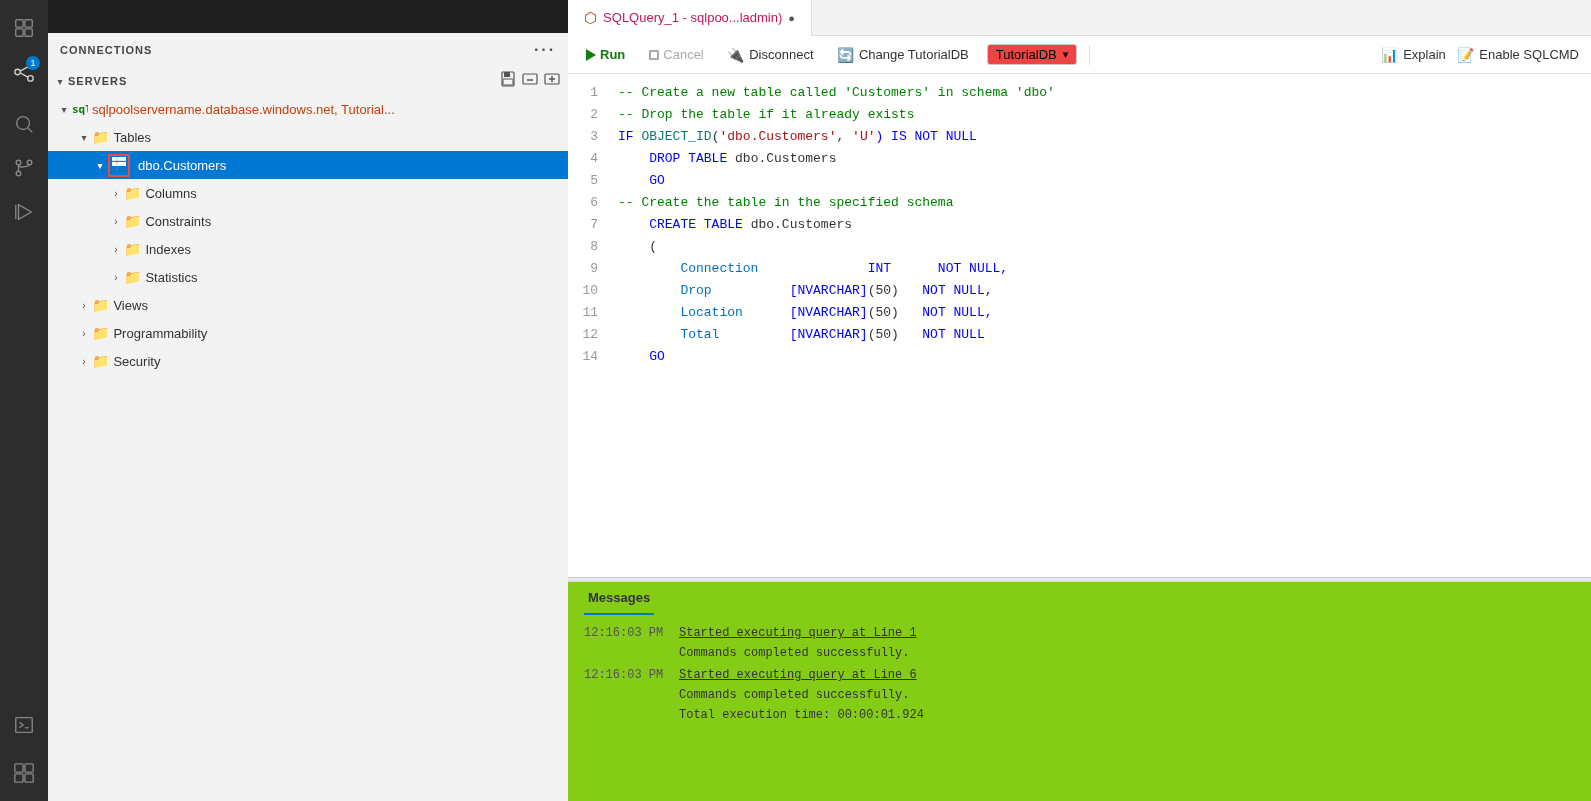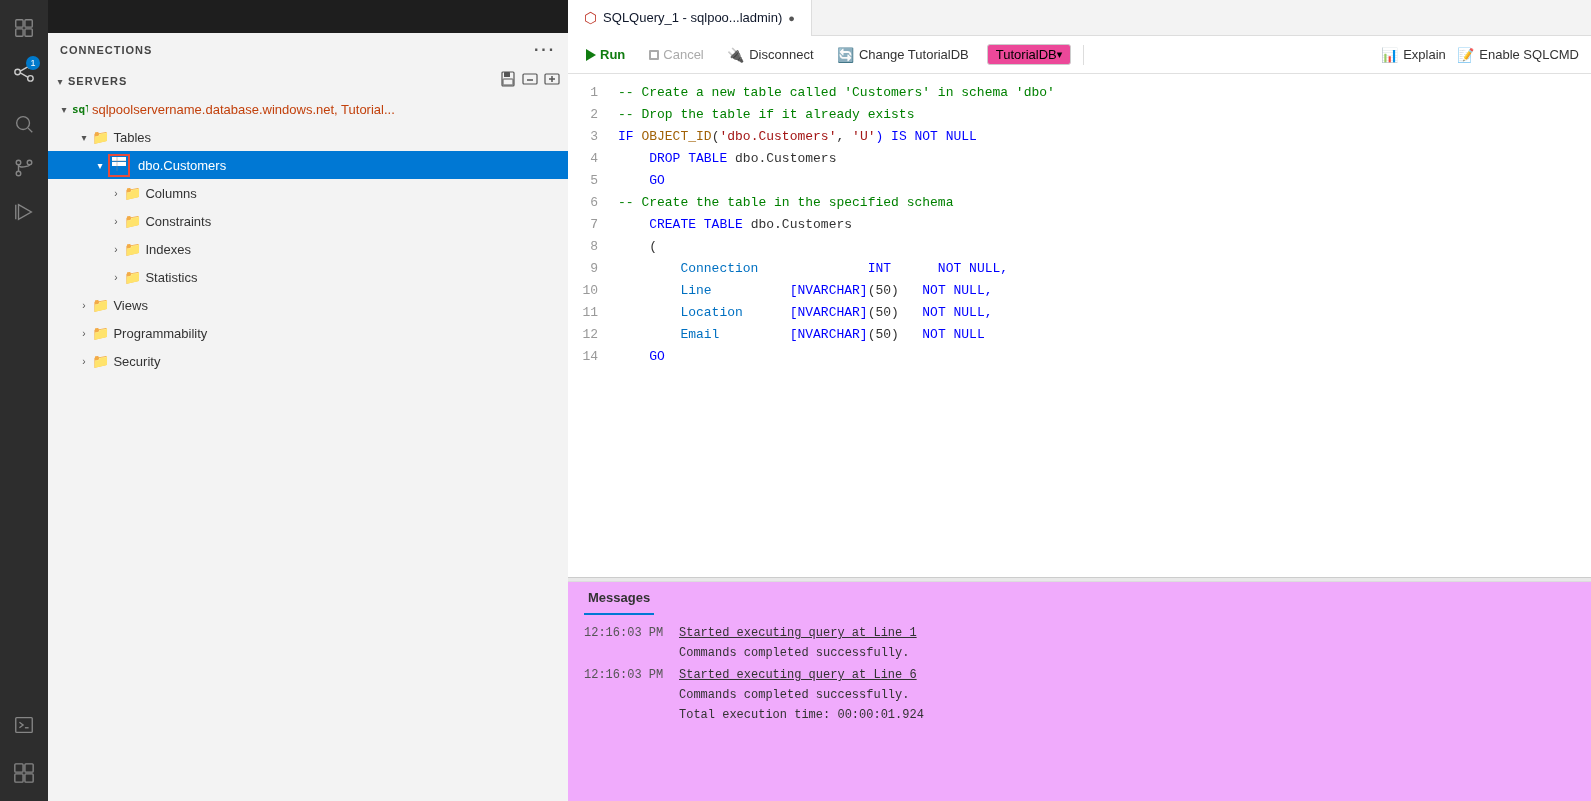--- a/index.html
+++ b/index.html
@@ -168,22 +168,23 @@
       display: inline-block;
     }
     .toolbar-separator { width: 1px; height: 20px; background: #ddd; }
     .db-select {
       display: flex;
       align-items: center;
       border: 1px solid #ccc;
       border-radius: 3px;
       padding: 2px 8px;
       font-size: 13px;
-      cursor: pointer;
-      background: #ec4899;
+      gap: 6px;
+      cursor: pointer;
+      background: #ef4444;
     }
     .toolbar-right {
       margin-left: auto;
       display: flex;
       align-items: center;
       gap: 12px;
     }
     .toolbar-right-btn {
       display: flex;
       align-items: center;
@@ -221,40 +222,40 @@
       font-size: 13px;
       flex-shrink: 0;
       user-select: none;
     }
     .code-content {
       flex: 1;
       white-space: pre;
     }
     .c-comment { color: #008000; }
     .c-keyword { color: #0000ff; }
-    .c-function { color: #a16207; }
+    .c-function { color: #0f766e; }
     .c-string { color: #a31515; }
     .c-blue { color: #0070c1; }
     .c-plain { color: #333; }
 
     
     .splitter {
       height: 4px;
       background: #e8e8e8;
       cursor: row-resize;
       border-top: 1px solid #ccc;
     }
 
     
     .messages-panel {
       height: 220px;
       border-top: 1px solid #ddd;
       display: flex;
       flex-direction: column;
-      background: #f0abfc;
+      background: #84cc16;
     }
     .messages-tab-bar {
       display: flex;
       border-bottom: 2px solid transparent;
       padding: 0 16px;
     }
     .messages-tab {
       padding: 8px 4px;
       font-size: 13px;
       cursor: pointer;
@@ -457,21 +458,21 @@
       <span class="tree-label">Security</span>
     </div>
   </div>
 </div>
 
 <div class="main">
 
   <div class="tab-bar">
     <div class="tab">
       <span style="color:#c0392b; font-size:15px;">⬡</span>
-      <span style="font-size:13px; color:#0f172a;">SQLQuery_1 - sqlpoo...ladmin)</span>
+      <span style="font-size:13px; color:#be185d;">SQLQuery_1 - sqlpoo...ladmin)</span>
       <span style="font-size:11px; color:#555;">●</span>
     </div>
   </div>
 
   <div class="toolbar">
     <div class="toolbar-btn toolbar-run">
       <div class="play-icon"></div>
       <span>Run</span>
     </div>
     <div class="toolbar-btn disabled">
@@ -536,29 +537,29 @@
         <div class="code-line">
           <span class="line-num">8</span>
           <span class="code-content"><span class="c-plain">    (</span></span>
         </div>
         <div class="code-line">
           <span class="line-num">9</span>
           <span class="code-content"><span class="c-blue">        Connection</span><span class="c-keyword">              INT</span><span class="c-keyword">      NOT NULL,</span></span>
         </div>
         <div class="code-line">
           <span class="line-num">10</span>
-          <span class="code-content"><span class="c-blue">        Line</span><span class="c-keyword">          [NVARCHAR]</span><span class="c-plain">(50)</span><span class="c-keyword">   NOT NULL,</span></span>
+          <span class="code-content"><span class="c-blue">        Drop</span><span class="c-keyword">          [NVARCHAR]</span><span class="c-plain">(50)</span><span class="c-keyword">   NOT NULL,</span></span>
         </div>
         <div class="code-line">
           <span class="line-num">11</span>
           <span class="code-content"><span class="c-blue">        Location</span><span class="c-keyword">      [NVARCHAR]</span><span class="c-plain">(50)</span><span class="c-keyword">   NOT NULL,</span></span>
         </div>
         <div class="code-line">
           <span class="line-num">12</span>
-          <span class="code-content"><span class="c-blue">        Email</span><span class="c-keyword">         [NVARCHAR]</span><span class="c-plain">(50)</span><span class="c-keyword">   NOT NULL</span></span>
+          <span class="code-content"><span class="c-blue">        Total</span><span class="c-keyword">         [NVARCHAR]</span><span class="c-plain">(50)</span><span class="c-keyword">   NOT NULL</span></span>
         </div>
         <div class="code-line">
           <span class="line-num">14</span>
           <span class="code-content"><span class="c-keyword">    GO</span></span>
         </div>
       </div>
 
     <div class="splitter"></div>
 
     <div class="messages-panel">

